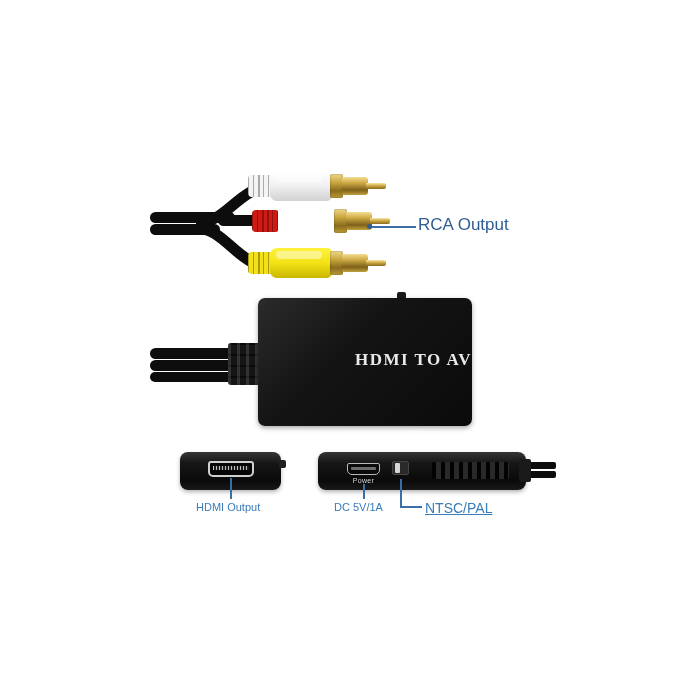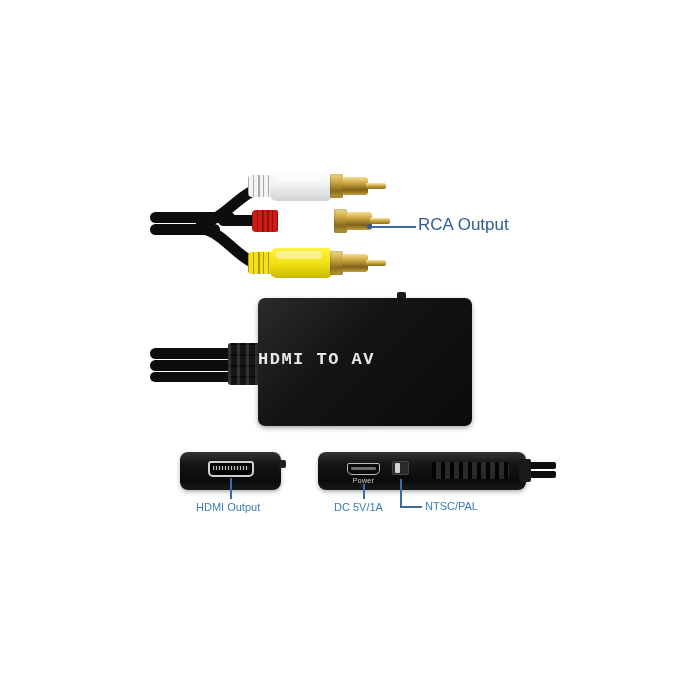--- a/index.html
+++ b/index.html
@@ -94,23 +94,23 @@
   
   #converter-box {
     position: absolute;
     background: linear-gradient(135deg,#2b2b2b 0%,#141414 40%,#0b0b0b 100%);
     border-radius: 7px;
     box-shadow: 0 2px 5px rgba(0,0,0,.35);
   }
   #converter-label {
     position: absolute;
     width: 100%;
-    text-align: left;
+    text-align: right;
     color: #e9e9e9;
-    font-family: Liberation Mono, monospace;
+    font-family: Liberation Serif, serif;
     letter-spacing: 1.5px;
     font-weight: bold;
   }
   .strain-relief {
     position: absolute;
     background: #151515;
     border-radius: 3px;
     background-image:
       repeating-linear-gradient(to right,
         rgba(255,255,255,0.13) 0px,
@@ -301,16 +301,16 @@
     <div class="switch-housing" style="left:392px; top:461px; width:17px; height:14px;"></div>
     <div class="switch-toggle" style="left:395px; top:463px; width:5px; height:10px;"></div>
 
     <div class="vents" style="left:432px; top:462px; width:77px; height:17px;"></div>
 
     <div class="leader" style="left:363px; top:484px; width:1.5px; height:15px;"></div>
     <div class="callout-text" style="left:334px; top:501px; font-size:11px; color:#3a7cb8;">DC 5V/1A</div>
 
     <div class="leader" style="left:400px; top:479px; width:1.5px; height:27px;"></div>
     <div class="leader" style="left:400px; top:506px; width:22px; height:1.5px;"></div>
-    <div class="callout-text" style="left:425px; top:500px; font-size:11px; color:#3a7cb8;">NTSC/PAL</div>
+    <div class="callout-text" style="left:425px; top:500px; font-size:14px; color:#3a7cb8;text-decoration:underline;">NTSC/PAL</div>
   </div>
 
 </div>
 
 </body></html>

